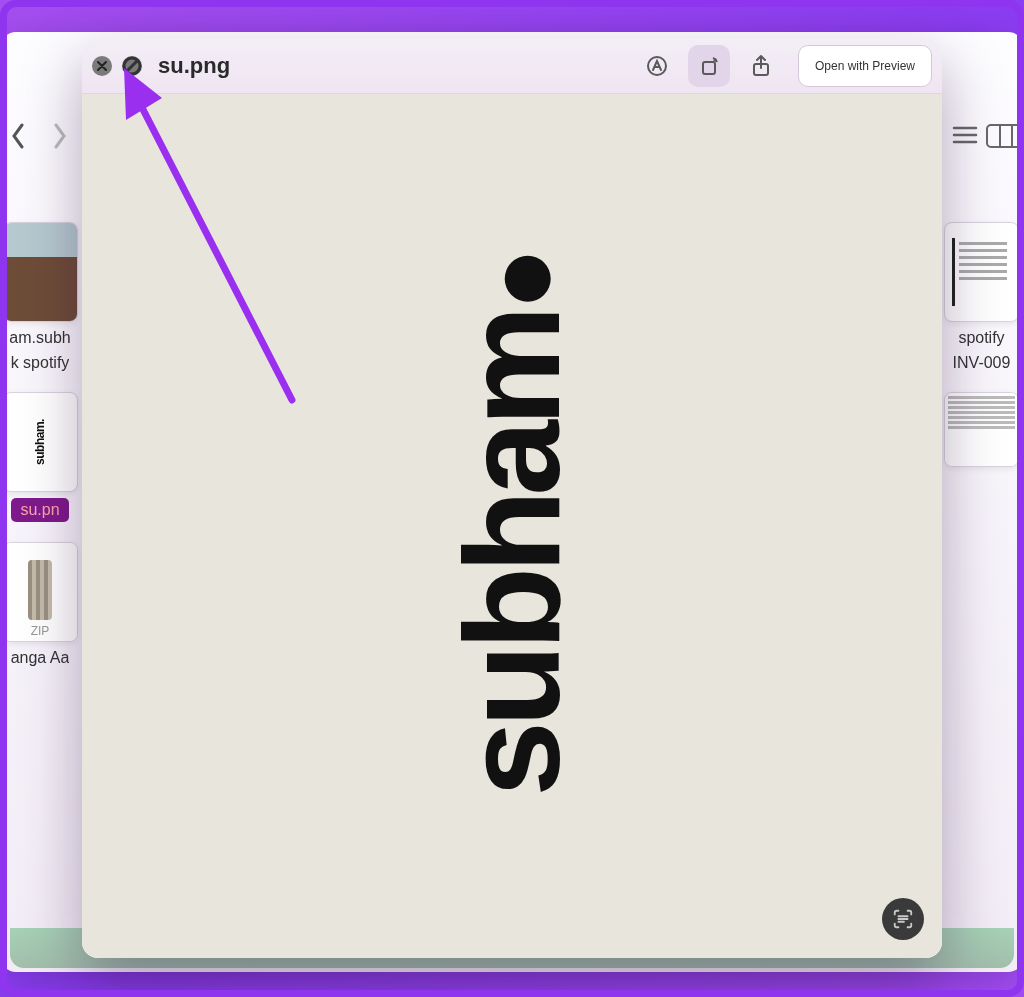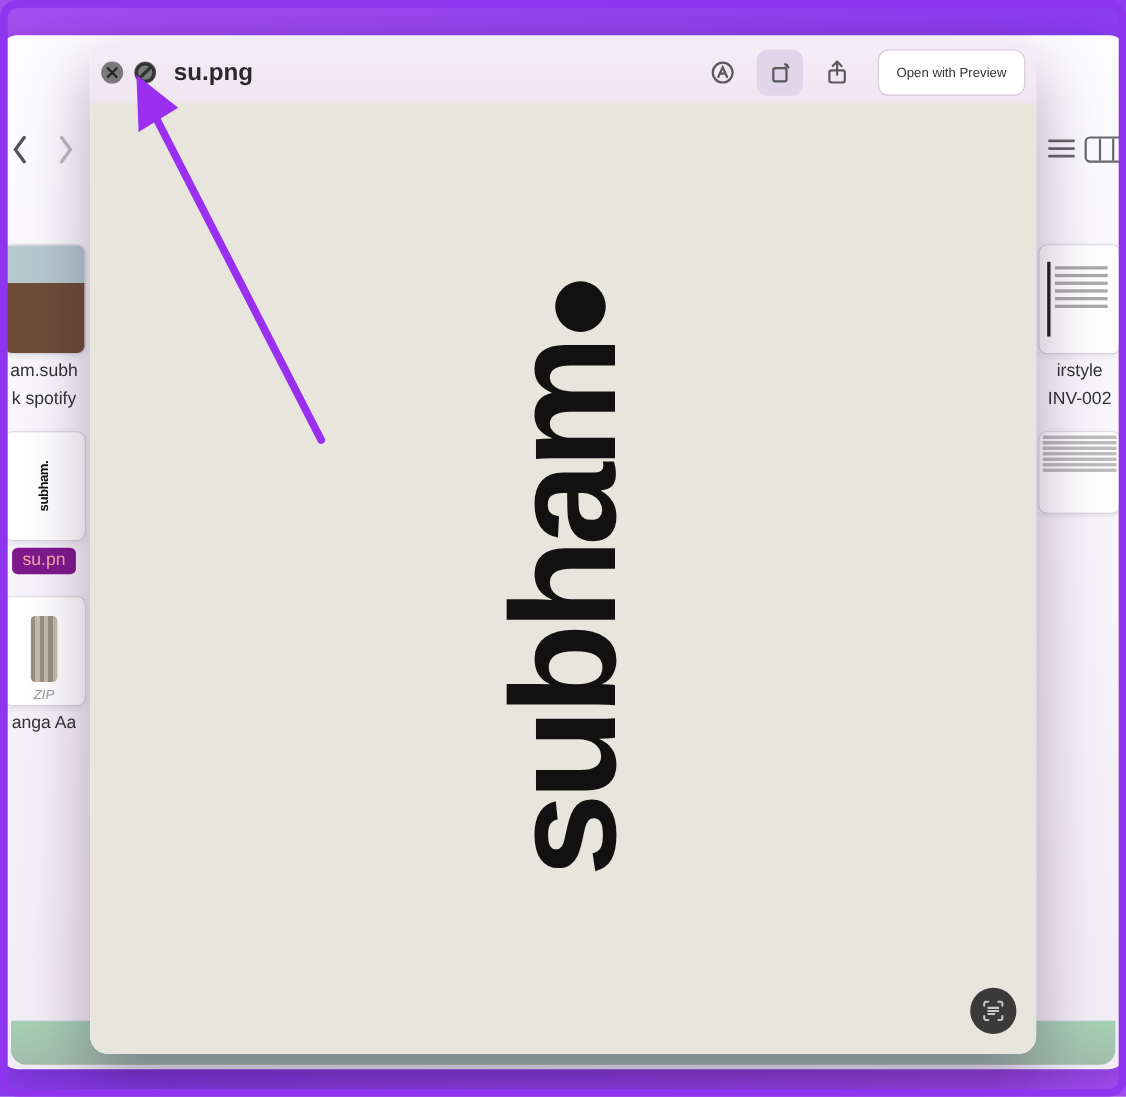--- a/index.html
+++ b/index.html
@@ -69,21 +69,21 @@
   
   .arrow { position:absolute; top:60px; left:102px; pointer-events:none; }
   .arrow svg { width:210px; height:360px; overflow:visible; }
 
   
   .portrait1 { width:100%; height:100%; background:linear-gradient(180deg,#b5c9cf 0 35%, #6e4d38 35% 100%); }
   .doc-lines { width:80%; height:70%; border-left:3px solid #222; display:flex; flex-direction:column; gap:4px; padding:4px; }
   .doc-lines i { display:block; height:3px; background:#aaa; }
   .photo2 { width:100%; height:100%; background:linear-gradient(180deg,#9abecf 0 35%, #b07a52 35% 100%); }
   .photo3 { width:100%; height:100%; background:linear-gradient(180deg,#c8b89d 0 30%, #2e2e2e 30% 100%); }
-  .zip-art { width:100%; height:100%; display:flex; flex-direction:column; align-items:center; justify-content:flex-end; background:#fff;font-style:italic; }
+  .zip-art { width:100%; height:100%; display:flex; flex-direction:column; align-items:center; justify-content:flex-end; background:#fff; }
   .zip-art .z { width:24px; height:60px; background:repeating-linear-gradient(90deg,#9a9081 0 4px,#c4bbab 4px 8px); border-radius:4px; }
   .zip-art .lbl { font-size:12px; color:#999; margin:4px 0 3px; }
   .memoji { width:50px; height:50px; border-radius:50%; background:radial-gradient(circle at 50% 30%, #f4c79a 0 50%, #6e3f21 50% 70%, transparent 70%); }
   .form-art { width:100%; height:100%; background:#fff; display:flex; flex-direction:column; gap:2px; padding:3px; }
   .form-art i { height:3px; background:#bbb; display:block; }
   .su-thumb-inner { transform:rotate(-90deg); font-weight:900; font-size:12px; letter-spacing:-.5px; color:#111; }
 </style>
 </head>
 <body>
 
@@ -143,22 +143,22 @@
       <div class="thumb">
           <div class="doc-lines">
             <i></i>
             <i></i>
             <i></i>
             <i></i>
             <i></i>
             <i></i>
           </div>
         </div>
-      <div class="flabel">irstyle</div>
-      <div class="flabel">INV-002</div>
+      <div class="flabel">spotify</div>
+      <div class="flabel">INV-009</div>
     </div>
     <div class="item">
       <div class="thumb short">
           <div class="form-art">
             <i></i>
             <i></i>
             <i></i>
             <i></i>
             <i></i>
             <i></i>

